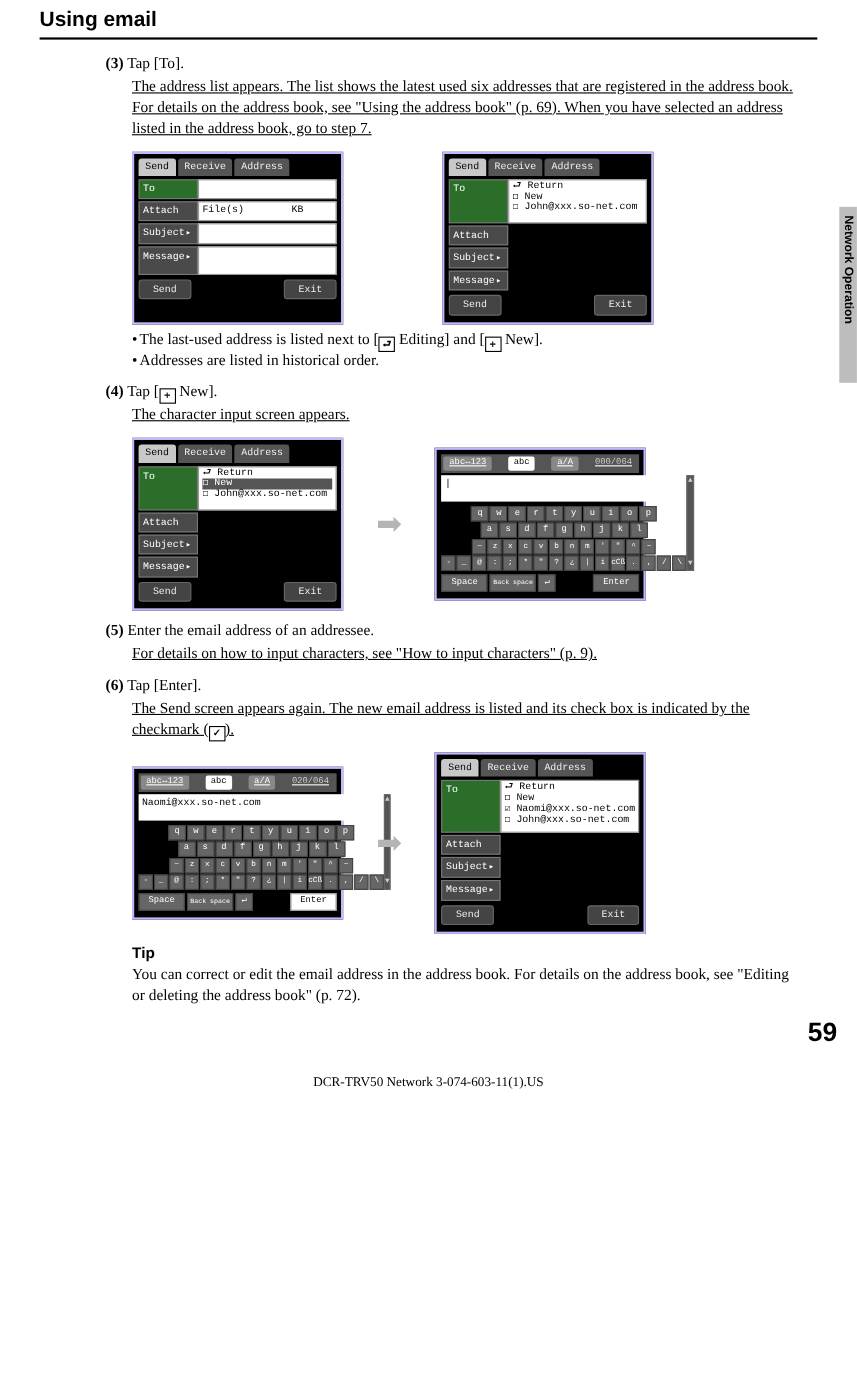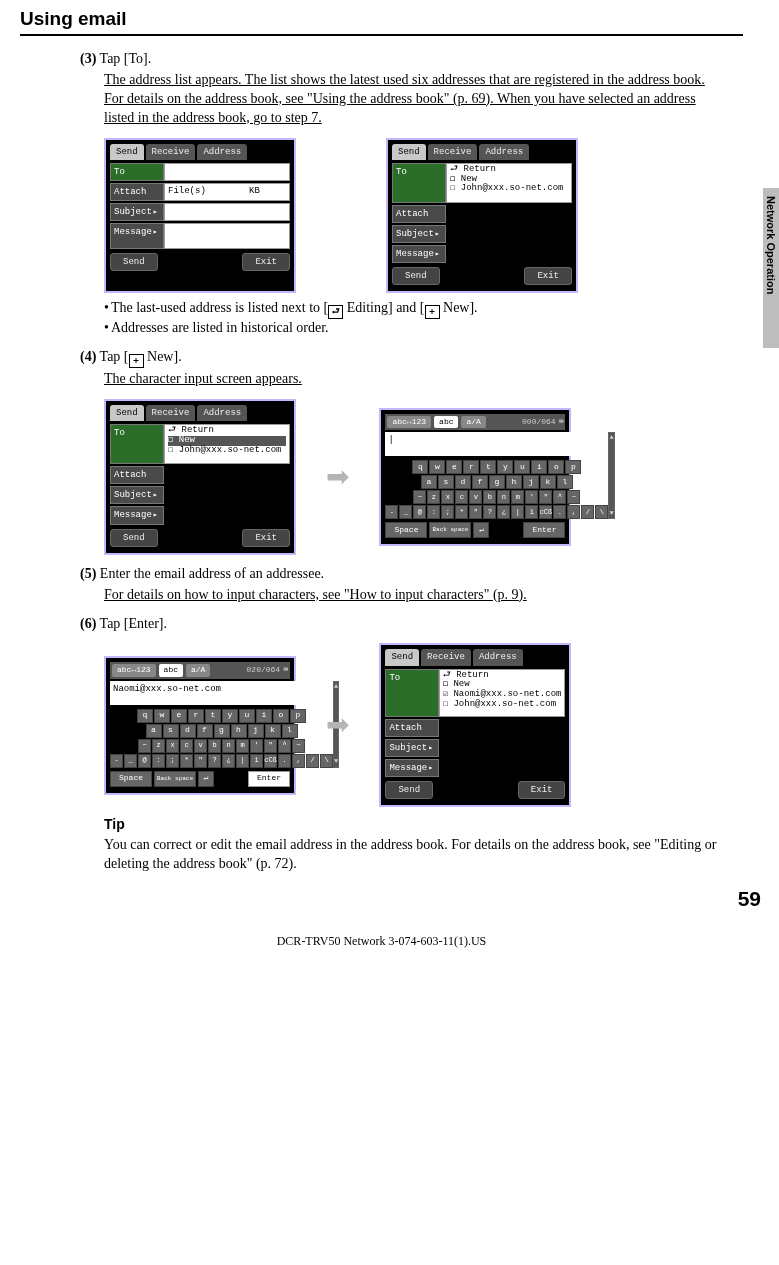--- a/index.html
+++ b/index.html
@@ -5,21 +5,21 @@
   body {
     font-family: Georgia, 'Times New Roman', serif;
     margin: 0;
     padding: 0;
     background: #fff;
     color: #000;
     width: 779px;
     font-size: 14px;
   }
   .page {
-    padding: 0 36px 0 20px;
+    padding: 0 36px 0 36px;
     position: relative;
   }
   h1.title {
     font-family: Arial, Helvetica, sans-serif;
     font-weight: bold;
     font-size: 19px;
     margin: 8px 0 4px 0;
   }
   hr.rule {
     border: none;
@@ -134,22 +134,22 @@
     background: #444;
     color: #eee;
     padding: 2px 12px;
     border: 1px solid #666;
     border-radius: 3px;
     font-size: 9px;
   }
   .midspace { flex:1; }
   
   .ci-top {
-    display:flex; gap:3px; align-items:center; margin-bottom:2px;
-    background:#555; padding:2px; font-size:8px;
+    display:flex; gap:15px; align-items:center; margin-bottom:2px;
+    background:#555; padding:2px; font-size:8px;text-decoration:underline;
   }
   .ci-pill { background:#888; color:#fff; padding:1px 5px; border-radius:2px; font-size:8px;}
   .ci-pill.active { background:#fff; color:#000; }
   .ci-field { background:#fff; color:#000; height:20px; padding:2px 3px; font-size:9px; margin-bottom:4px;}
   .kb { display:flex; flex-direction:column; gap:1px;}
   .kr { display:flex; gap:1px; justify-content:center;}
   .key { background:#666;color:#fff;width:16px;height:14px;display:flex;align-items:center;justify-content:center;font-size:8px;border:1px solid #444;box-sizing:border-box;}
   .key.wide { width:42px;}
   .key.sm { width:13px; font-size:7px;}
   .ci-bottom { display:flex; gap:2px; margin-top:3px;}
@@ -175,21 +175,21 @@
     color: #000;
     display: block;
     padding: 8px 2px;
   }
   .pagenum {
     position: absolute;
     right: 18px;
     bottom: 48px;
     font-family: Arial, sans-serif;
     font-weight: bold;
-    font-size: 21px;
+    font-size: 24px;
   }
   .footer {
     text-align: center;
     font-size: 12px;
     margin-top: 60px;
     padding-bottom: 10px;
   }
   
   .ic-return, .ic-new, .ic-check {
     display:inline-block;
@@ -419,20 +419,21 @@
 
     <div class="step">
       <span class="num">(5)</span>
       <span class="first">Enter the email address of an addressee.</span>
       <p>For details on how to input characters, see "How to input characters" (p. 9).</p>
     </div>
 
     <div class="step">
       <span class="num">(6)</span>
       <span class="first">Tap [Enter].</span>
+      <p><span>The Send screen appears again. The new email address is listed and its check box is indicated by the checkmark (</span><span class="ic-check"></span><span>).</span></p>
     </div>
 
     <div class="figrow">
 
       <div class="screen">
         <div class="ci-top">
           <span class="ci-pill">abc↔123</span>
           <span class="ci-pill active">abc</span>
           <span class="ci-pill">a/A</span>
           <span style="margin-left:auto;color:#ccc">020/064</span>

